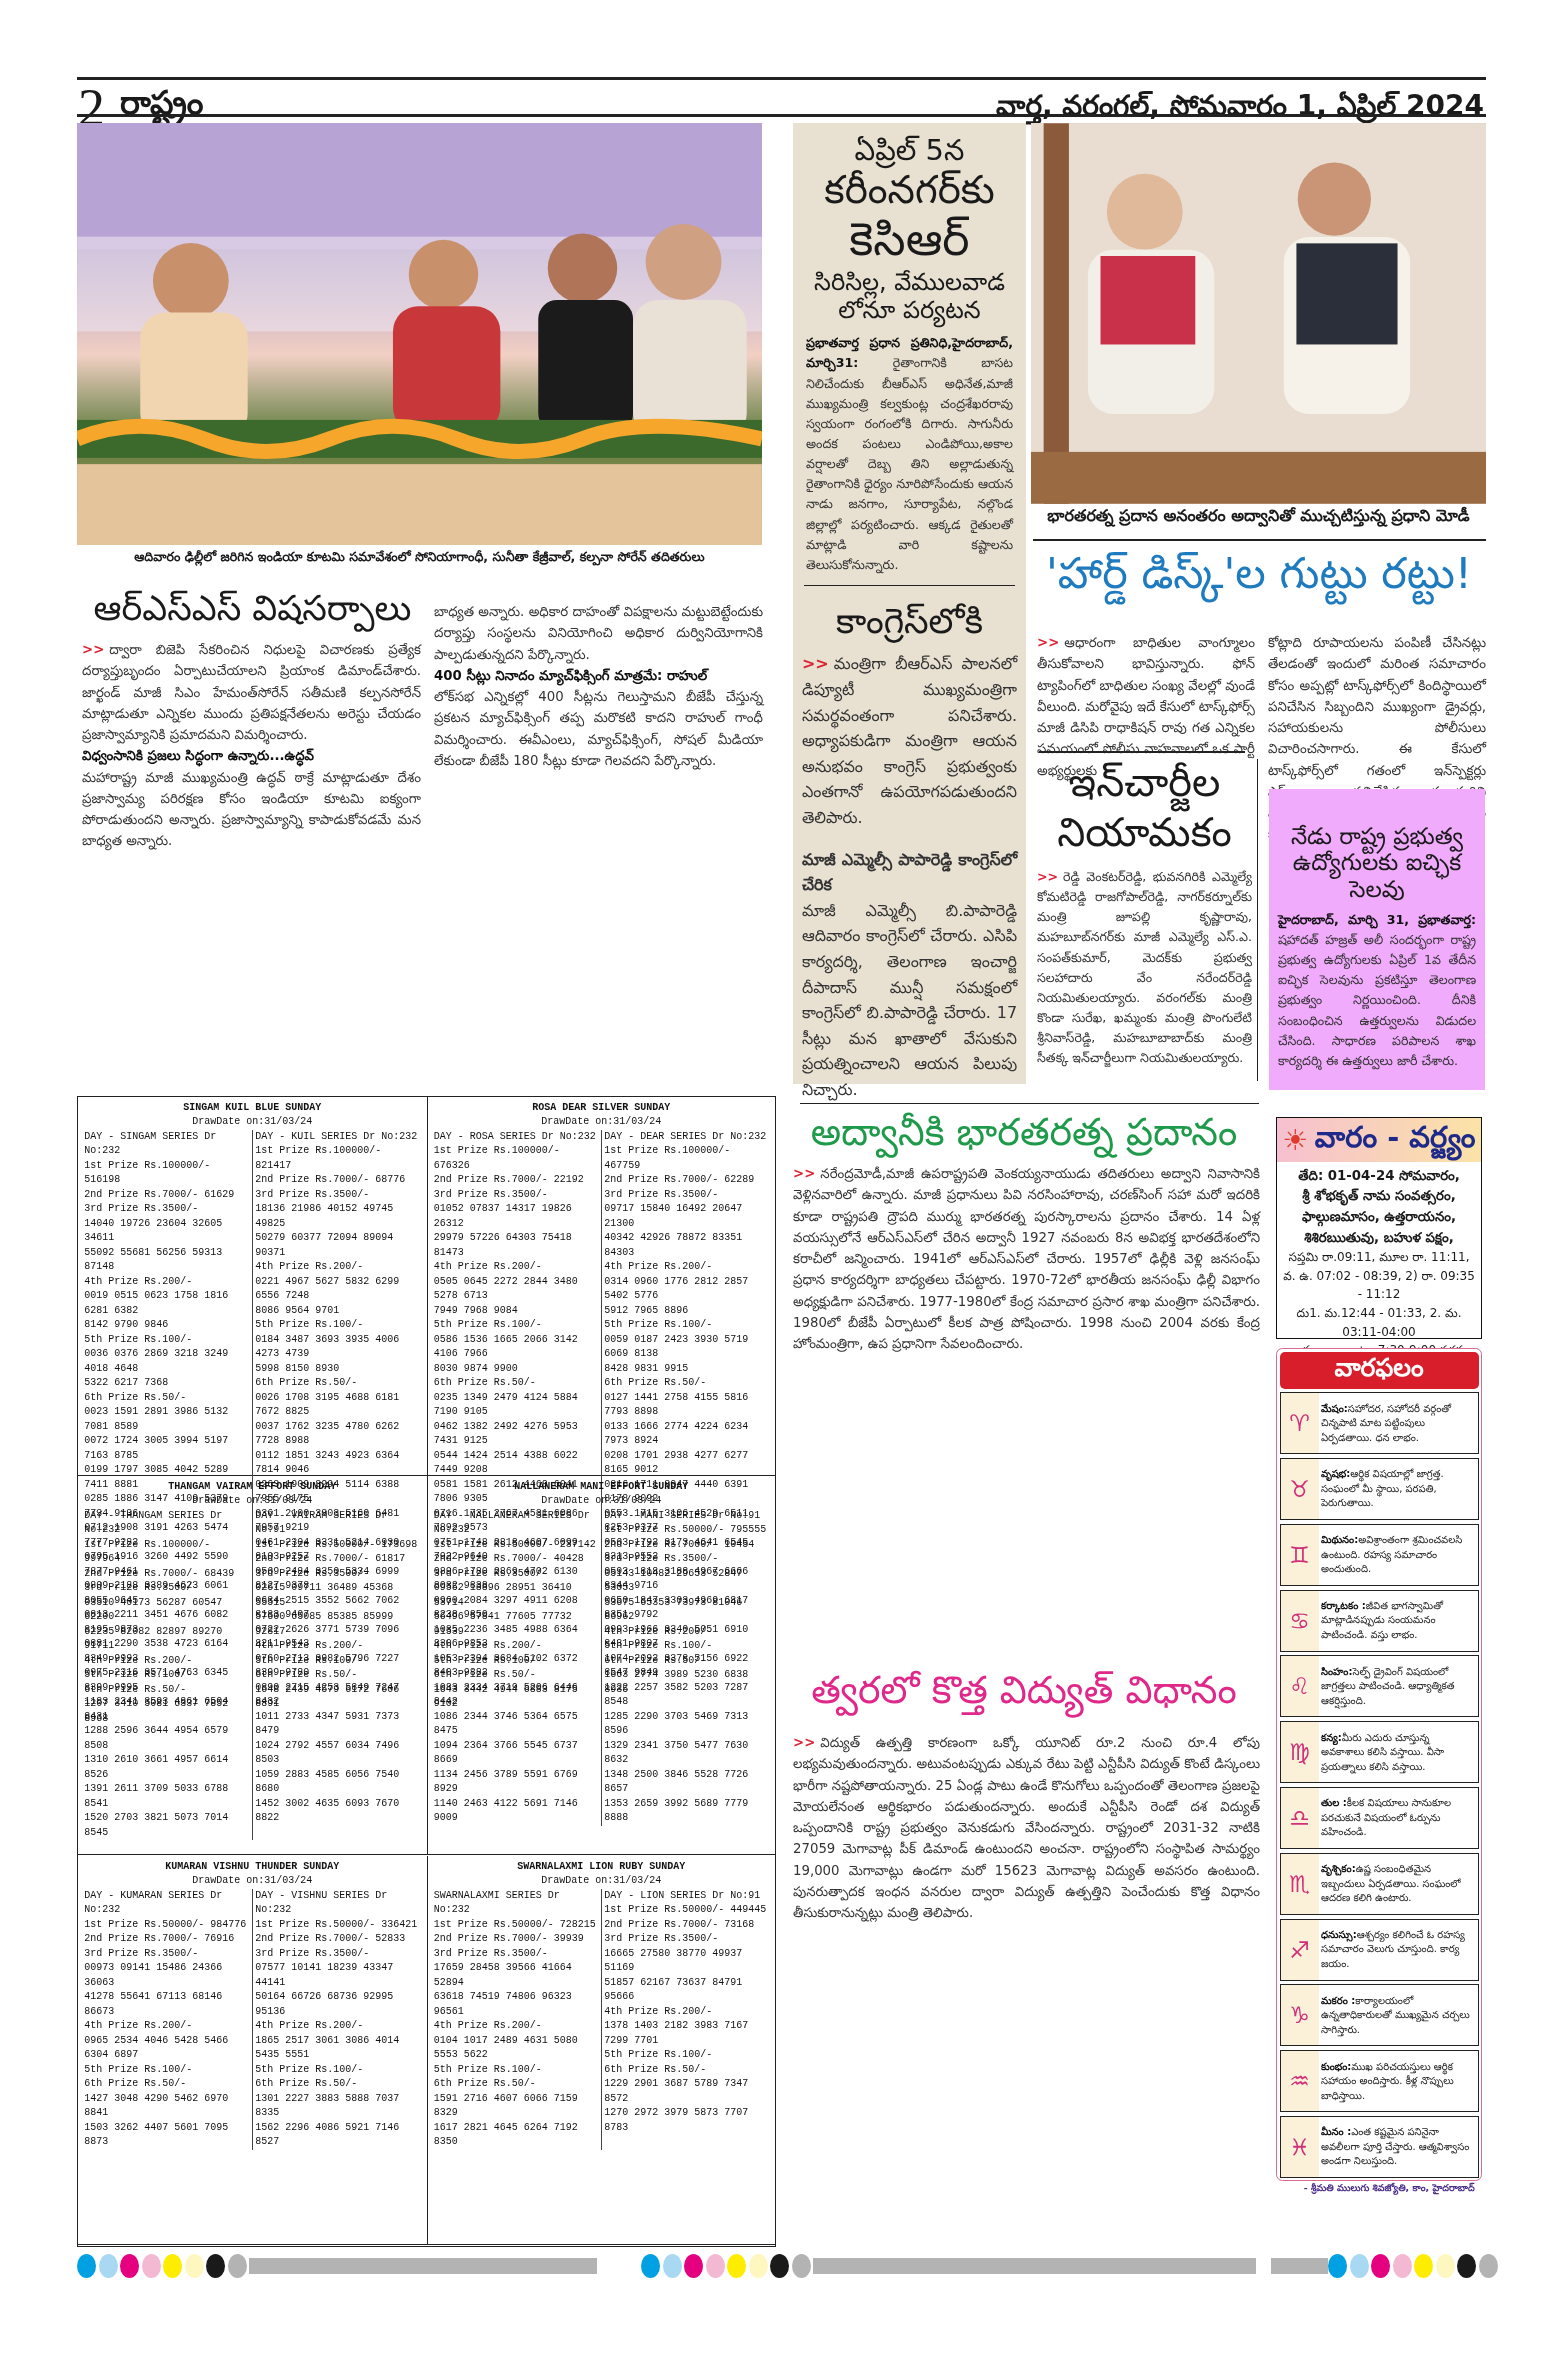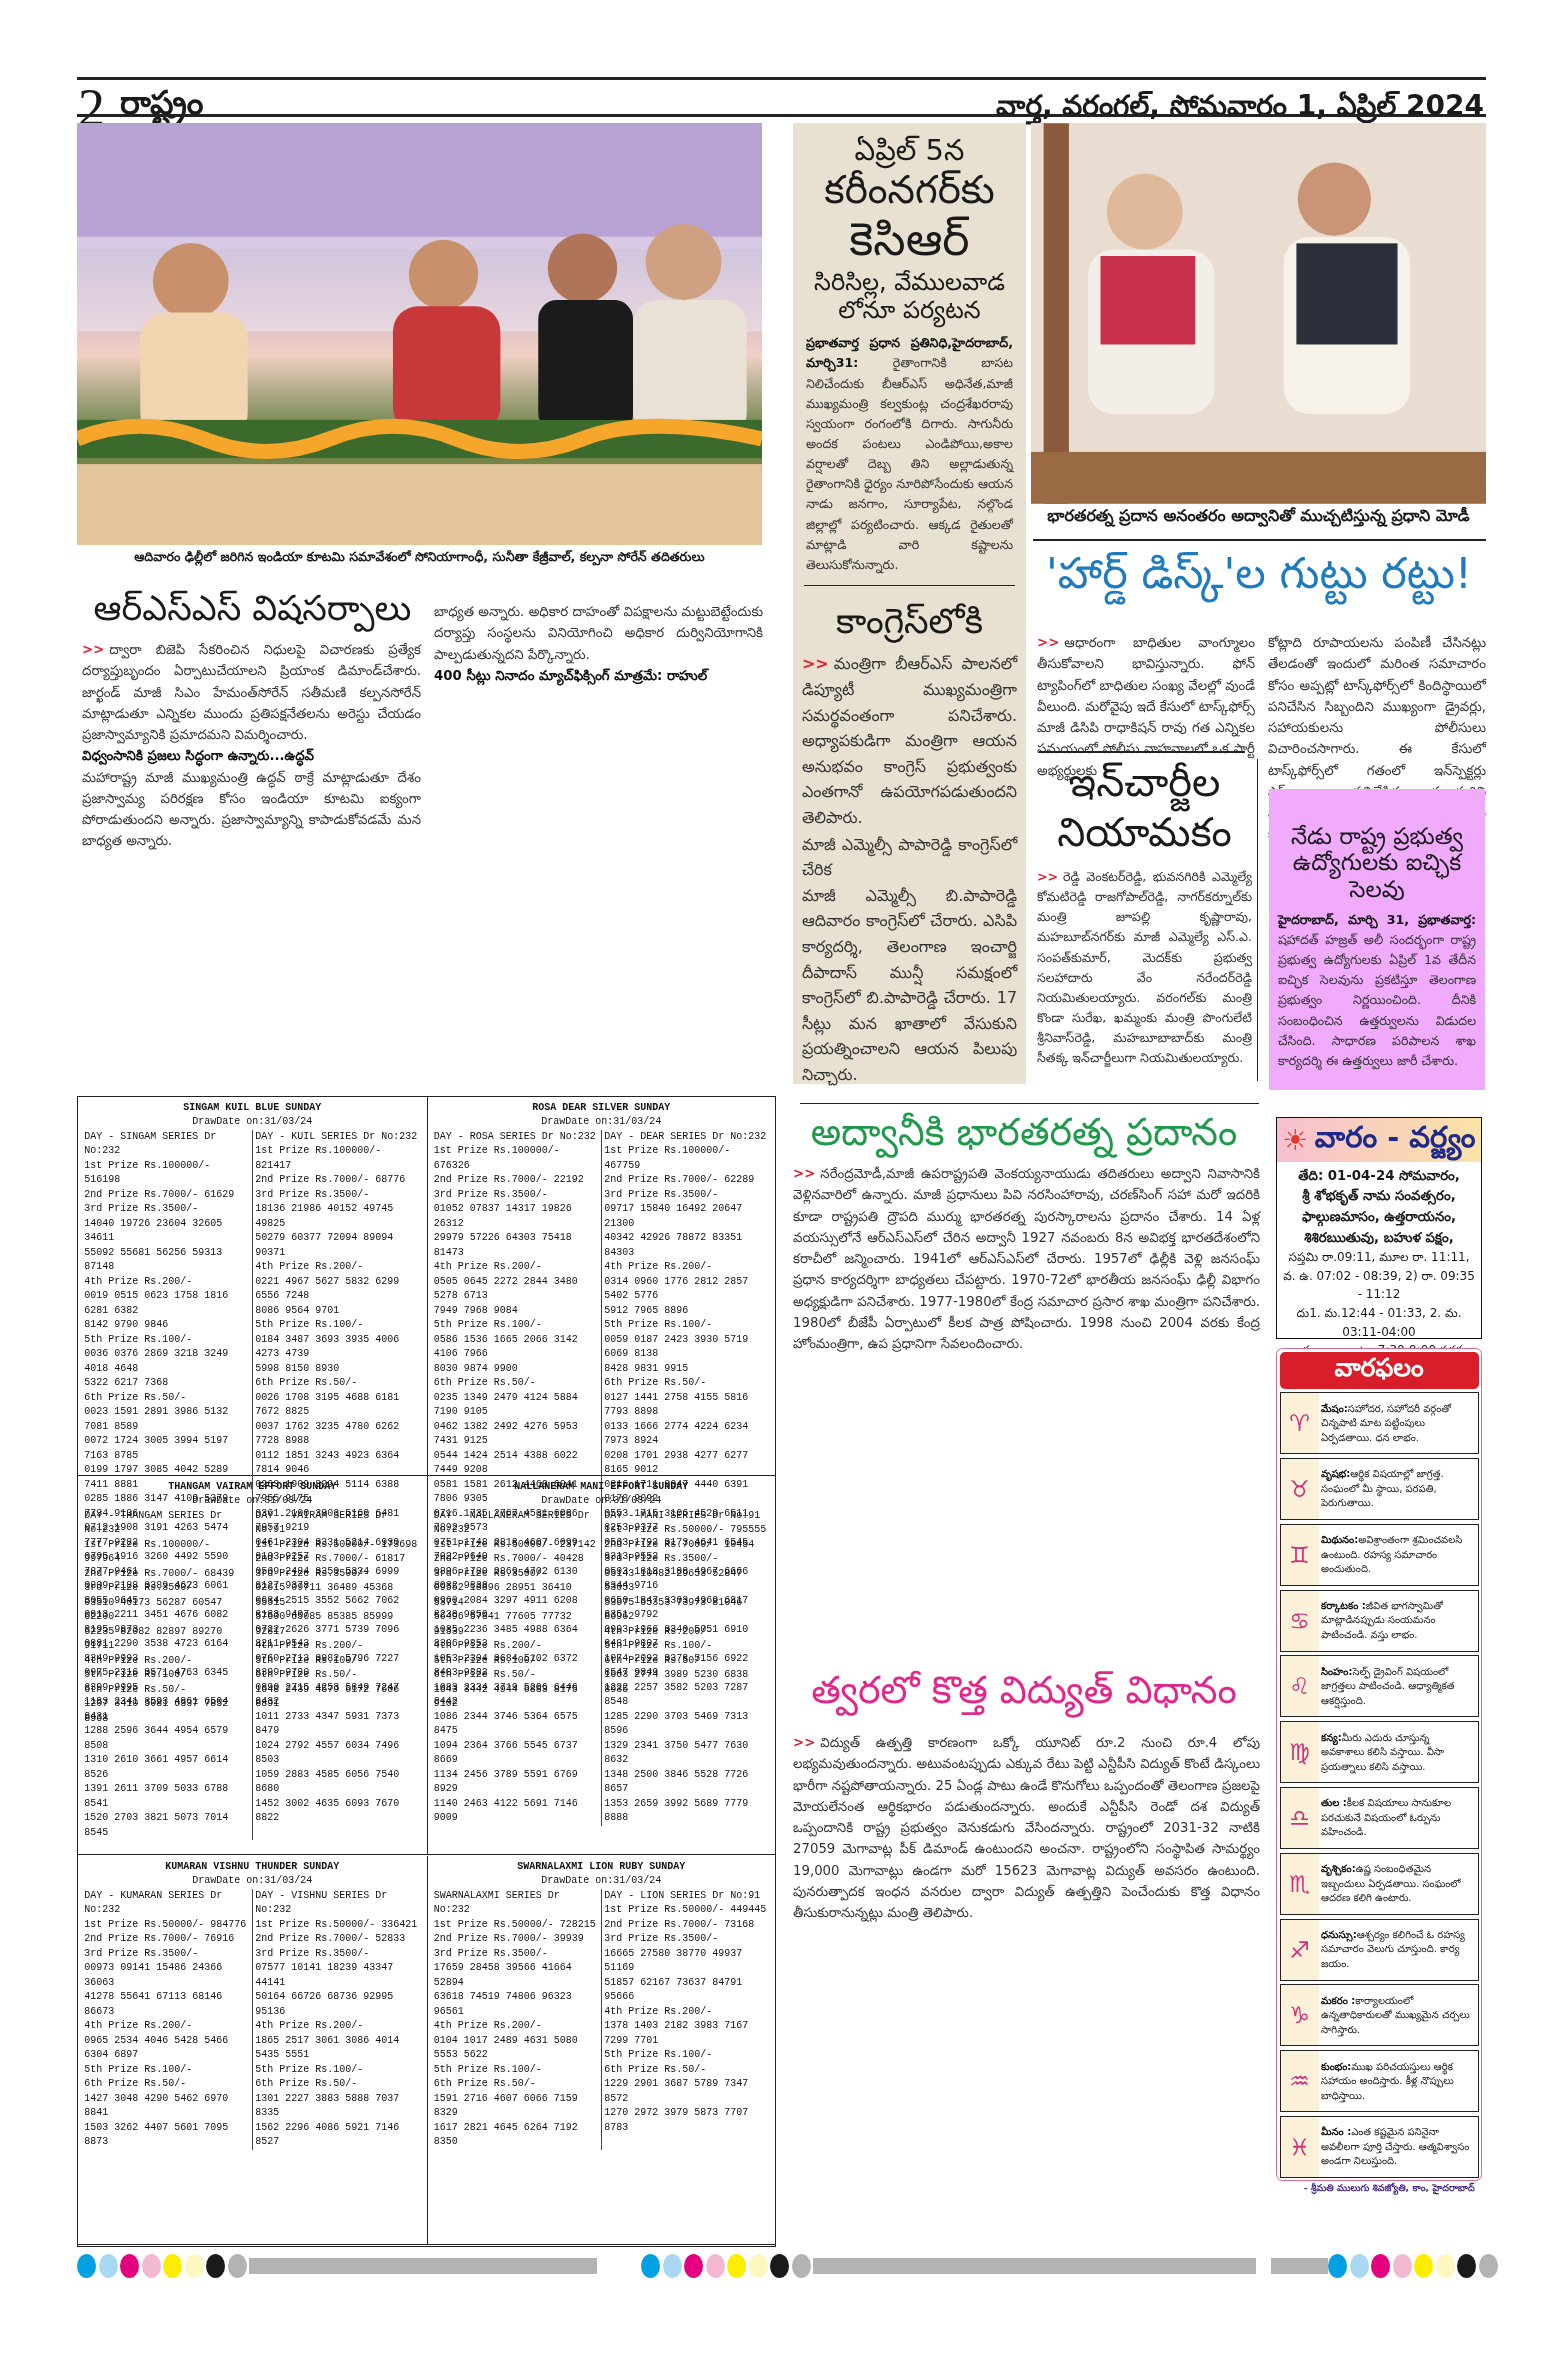--- a/index.html
+++ b/index.html
@@ -73,21 +73,21 @@
   <div class="hl" style="text-align:center;font-size:46px">కెసిఆర్</div>
   <div class="hl" style="text-align:center;font-size:24px;padding:3.8px 6.3px">సిరిసిల్ల, వేములవాడ లోనూ పర్యటన</div>
   <div class="body" style="padding:5px 13px;font-size:12.6px">
     <b>ప్రభాతవార్త ప్రధాన ప్రతినిధి,హైదరాబాద్, మార్చి31:</b>
     <span>రైతాంగానికి బాసట నిలిచేందుకు బీఆర్ఎస్ అధినేత,మాజీ ముఖ్యమంత్రి కల్వకుంట్ల చంద్రశేఖరరావు స్వయంగా రంగంలోకి దిగారు. సాగునీరు అందక పంటలు ఎండిపోయి,అకాల వర్షాలతో దెబ్బ తిని అల్లాడుతున్న రైతాంగానికి ధైర్యం నూరిపోసేందుకు ఆయన నాడు జనగాం, సూర్యాపేట, నల్గొండ జిల్లాల్లో పర్యటించారు. ఆక్కడ రైతులతో మాట్లాడి వారి కష్టాలను తెలుసుకోనున్నారు.</span>
   </div>
   <div style="height:1.3px;background:#222;margin:5px 11.4px"></div>
   <div class="hl" style="text-align:center;font-size:35px;padding:10px 0">కాంగ్రెస్‌లోకి</div>
   <div class="body" style="padding:0 8.9px;font-size:16px">
     <span class="mark">&gt;&gt;</span><span>మంత్రిగా బీఆర్ఎస్ పాలనలో డిప్యూటీ ముఖ్యమంత్రిగా సమర్థవంతంగా పనిచేశారు. అధ్యాపకుడిగా మంత్రిగా ఆయన అనుభవం కాంగ్రెస్ ప్రభుత్వంకు ఎంతగానో ఉపయోగపడుతుందని తెలిపారు.</span>
-    <div style="font-weight:normal;margin-top:1px">మాజీ ఎమ్మెల్సీ పాపారెడ్డి కాంగ్రెస్‌లో చేరిక</div>
+    <div style="font-weight:bold;margin-top:16px">మాజీ ఎమ్మెల్సీ పాపారెడ్డి కాంగ్రెస్‌లో చేరిక</div>
     <div>మాజీ ఎమ్మెల్సీ బి.పాపారెడ్డి ఆదివారం కాంగ్రెస్‌లో చేరారు. ఎసిపి కార్యదర్శి, తెలంగాణ ఇంచార్జి దీపాదాస్ మున్షీ సమక్షంలో కాంగ్రెస్‌లో బి.పాపారెడ్డి చేరారు. 17 సీట్లు మన ఖాతాలో వేసుకుని ప్రయత్నించాలని ఆయన పిలుపు నిచ్చారు.</div>
   </div>
 </div>
 
 <div class="photo" style="left:1031px;top:123px;width:455px;height:381px;background:#d9cfc2">
   <svg width="455" height="381" viewBox="0 0 720 602">
     <rect x="0" y="0" width="720" height="602" fill="#e8ddd0"></rect>
     <rect x="20" y="0" width="40" height="602" fill="#8a5a3a"></rect>
     <circle cx="180" cy="140" r="60" fill="#e0b89a"></circle>
     <rect x="90" y="200" width="200" height="260" rx="40" fill="#f2efe8"></rect>
@@ -125,20 +125,21 @@
 
 <div class="abs hl" style="left:82px;top:588px;width:341px;font-size:35px;text-align:center">ఆర్ఎస్ఎస్ విషసర్పాలు</div>
 <div class="abs body" style="left:82px;top:639px;width:339px">
   <span class="mark">&gt;&gt;</span><span>ద్వారా బిజెపి సేకరించిన నిధులపై విచారణకు ప్రత్యేక దర్యాప్తుబృందం ఏర్పాటుచేయాలని ప్రియాంక డిమాండ్‌చేశారు. జార్ఖండ్ మాజీ సిఎం హేమంత్‌సోరేన్ సతీమణి కల్పనసోరేన్ మాట్లాడుతూ ఎన్నికల ముందు ప్రతిపక్షనేతలను అరెస్టు చేయడం ప్రజాస్వామ్యానికి ప్రమాదమని విమర్శించారు.</span>
   <div style="font-weight:bold;color:#111">విధ్వంసానికి ప్రజలు సిద్ధంగా ఉన్నారు...ఉద్ధవ్</div>
   <div>మహారాష్ట్ర మాజీ ముఖ్యమంత్రి ఉద్ధవ్ ఠాక్రే మాట్లాడుతూ దేశం ప్రజాస్వామ్య పరిరక్షణ కోసం ఇండియా కూటమి ఐక్యంగా పోరాడుతుందని అన్నారు. ప్రజాస్వామ్యాన్ని కాపాడుకోవడమే మన బాధ్యత అన్నారు.</div>
 </div>
 <div class="abs body" style="left:434px;top:601px;width:329px">
   <div>బాధ్యత అన్నారు. అధికార దాహంతో విపక్షాలను మట్టుబెట్టేందుకు దర్యాప్తు సంస్థలను వినియోగించి అధికార దుర్వినియోగానికి పాల్పడుతున్నదని పేర్కొన్నారు.</div>
   <div style="font-weight:bold;color:#111">400 సీట్లు నినాదం మ్యాచ్‌ఫిక్సింగ్ మాత్రమే: రాహుల్</div>
+  <div>లోక్‌సభ ఎన్నికల్లో 400 సీట్లను గెలుస్తామని బీజేపీ చేస్తున్న ప్రకటన మ్యాచ్‌ఫిక్సింగ్ తప్ప మరొకటి కాదని రాహుల్ గాంధీ విమర్శించారు. ఈవీఎంలు, మ్యాచ్‌ఫిక్సింగ్, సోషల్ మీడియా లేకుండా బీజేపీ 180 సీట్లు కూడా గెలవదని పేర్కొన్నారు.</div>
 </div>
 
 <div class="lot" id="lot">
     <div class="lot-block" style="left: 0%; top: 0px; width: 50%; height: 379px;">
       <div class="lot-title">SINGAM KUIL BLUE SUNDAY</div>
       <div style="text-align: center;">DrawDate on:31/03/24</div>
       <div class="lot-cols">
         <div class="lot-col">DAY - SINGAM SERIES  Dr No:232
 1st Prize Rs.100000/- 516198
 2nd Prize Rs.7000/- 61629

